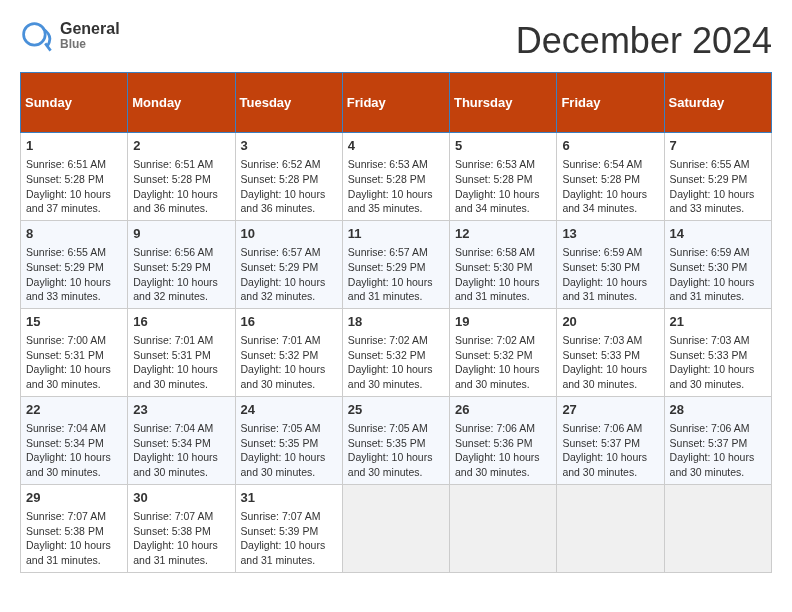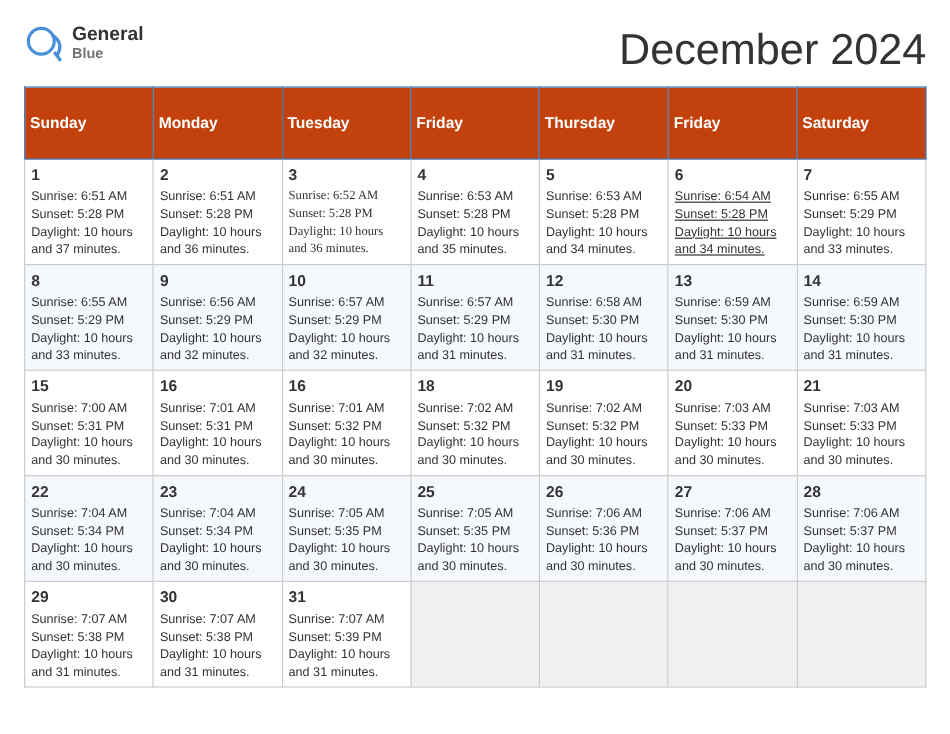--- a/index.html
+++ b/index.html
@@ -122,42 +122,42 @@
           </td>
           <td>
             <span class="day-number">2</span>
             <div class="day-info" style="white-space: pre-line;">Sunrise: 6:51 AM
 Sunset: 5:28 PM
 Daylight: 10 hours
 and 36 minutes.</div>
           </td>
           <td>
             <span class="day-number">3</span>
-            <div class="day-info" style="white-space: pre-line; font-family: Liberation Serif, serif;">Sunrise: 6:52 AM
+            <div class="day-info" style="white-space: pre-line;">Sunrise: 6:52 AM
 Sunset: 5:28 PM
 Daylight: 10 hours
 and 36 minutes.</div>
           </td>
           <td>
             <span class="day-number">4</span>
             <div class="day-info" style="white-space: pre-line;">Sunrise: 6:53 AM
 Sunset: 5:28 PM
 Daylight: 10 hours
 and 35 minutes.</div>
           </td>
           <td>
             <span class="day-number">5</span>
             <div class="day-info" style="white-space: pre-line;">Sunrise: 6:53 AM
 Sunset: 5:28 PM
 Daylight: 10 hours
 and 34 minutes.</div>
           </td>
           <td>
             <span class="day-number">6</span>
-            <div class="day-info" style="white-space: pre-line; text-decoration: underline;">Sunrise: 6:54 AM
+            <div class="day-info" style="white-space: pre-line;">Sunrise: 6:54 AM
 Sunset: 5:28 PM
 Daylight: 10 hours
 and 34 minutes.</div>
           </td>
           <td>
             <span class="day-number">7</span>
             <div class="day-info" style="white-space: pre-line;">Sunrise: 6:55 AM
 Sunset: 5:29 PM
 Daylight: 10 hours
 and 33 minutes.</div>

